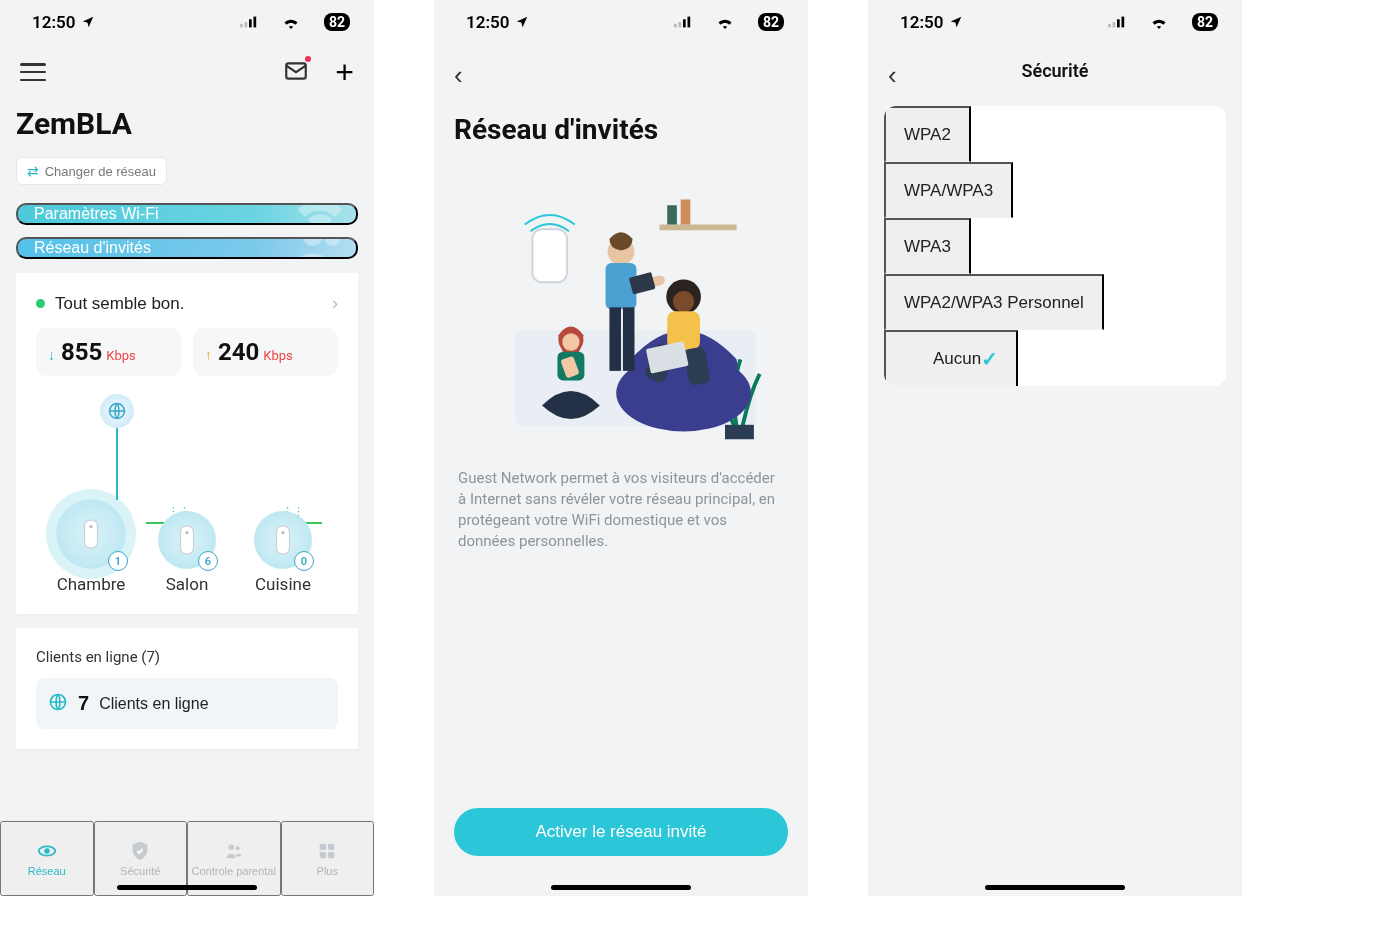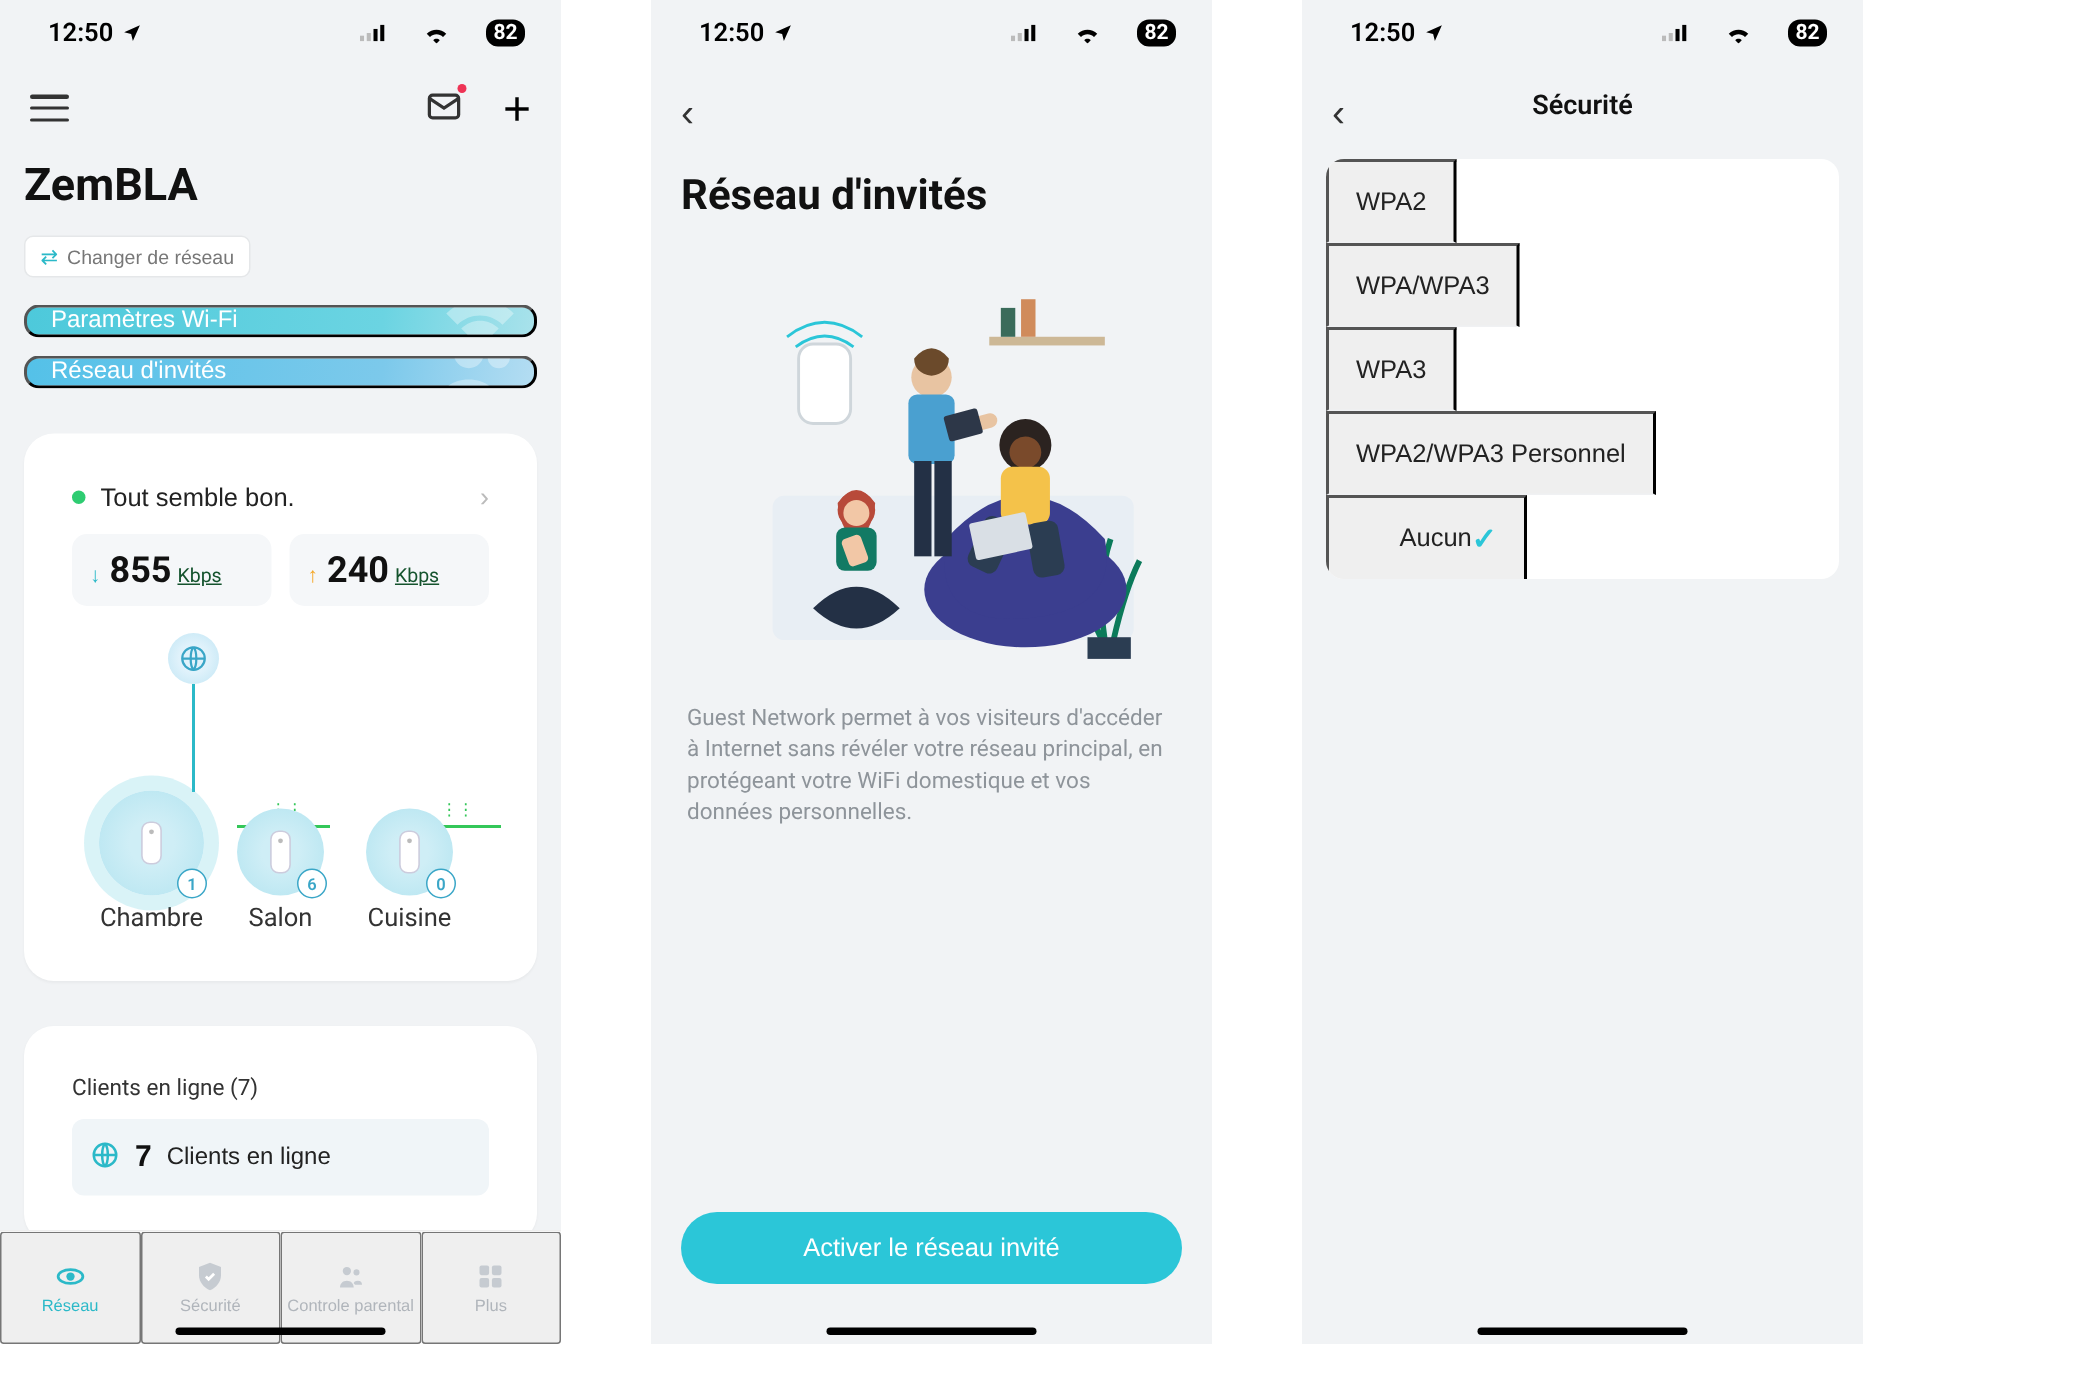--- a/index.html
+++ b/index.html
@@ -79,44 +79,44 @@
   font-size: 16px;
   font-weight: 500;
   position: relative;
   overflow: hidden;
 }
 .qc-wifi { background: linear-gradient(100deg,#4dc9db 0%,#6bd4e2 70%,#a9e2eb 100%); }
 .qc-guest { background: linear-gradient(100deg,#54c1e8 0%,#7cc9eb 70%,#b4ddf2 100%); }
 .qc-backicon { position: absolute; right: 6px; top: 50%; transform: translateY(-50%); opacity: 0.35; }
 .card {
   background: #fff;
-  border-radius: 20px;
-  margin-top: 30px;
-  padding: 32px;
+  border-radius: 0;
+  margin-top: 14px;
+  padding: 20px;
   box-shadow: 0 1px 2px rgba(0,0,0,0.04);
 }
 .status-row { display: flex; align-items: center; justify-content: space-between; }
 .status-left { display: flex; align-items: center; gap: 10px; }
 .dot-green { width: 9px; height: 9px; background: #2ecc71; border-radius: 50%; }
 .status-text { font-size: 17px; color: #222; }
 .chevron { color: #bbb; font-size: 18px; }
 .speed-pills { display: flex; gap: 12px; margin-top: 14px; }
 .speed-pill {
   flex: 1;
   background: #f5f7f9;
   border-radius: 10px;
   padding: 10px 12px;
   display: flex;
   align-items: baseline;
   gap: 4px;
 }
 .speed-pill .arrow { color: #2bb9c8; font-size: 14px; margin-right: 2px;}
 .speed-pill.up .arrow { color: #f5a623; }
 .speed-val { font-size: 24px; font-weight: 700; color: #111; }
-.speed-unit { font-size: 13px; color: #14532d; text-decoration: underline; }
+.speed-unit { font-size: 13px; color: #ef4444; }
 .topology { margin-top: 18px; display: flex; justify-content: space-between; align-items: flex-end; position: relative; height: 200px; padding: 0 10px; }
 .topo-globe {
   position: absolute; top: 0; left: 64px;
   width: 34px; height: 34px; border-radius: 50%;
   background: radial-gradient(circle,#e0f2fb 40%,#bfe5f4 100%);
   display: flex; align-items: center; justify-content: center;
   color: #3aa6c7;
 }
 .topo-vline { position: absolute; top: 34px; left: 80px; width: 2px; height: 72px; background: #2bb9c8; }
 .topo-hline1 { position: absolute; bottom: 70px; left: 110px; width: 62px; height: 2px; background: #34c759; }

